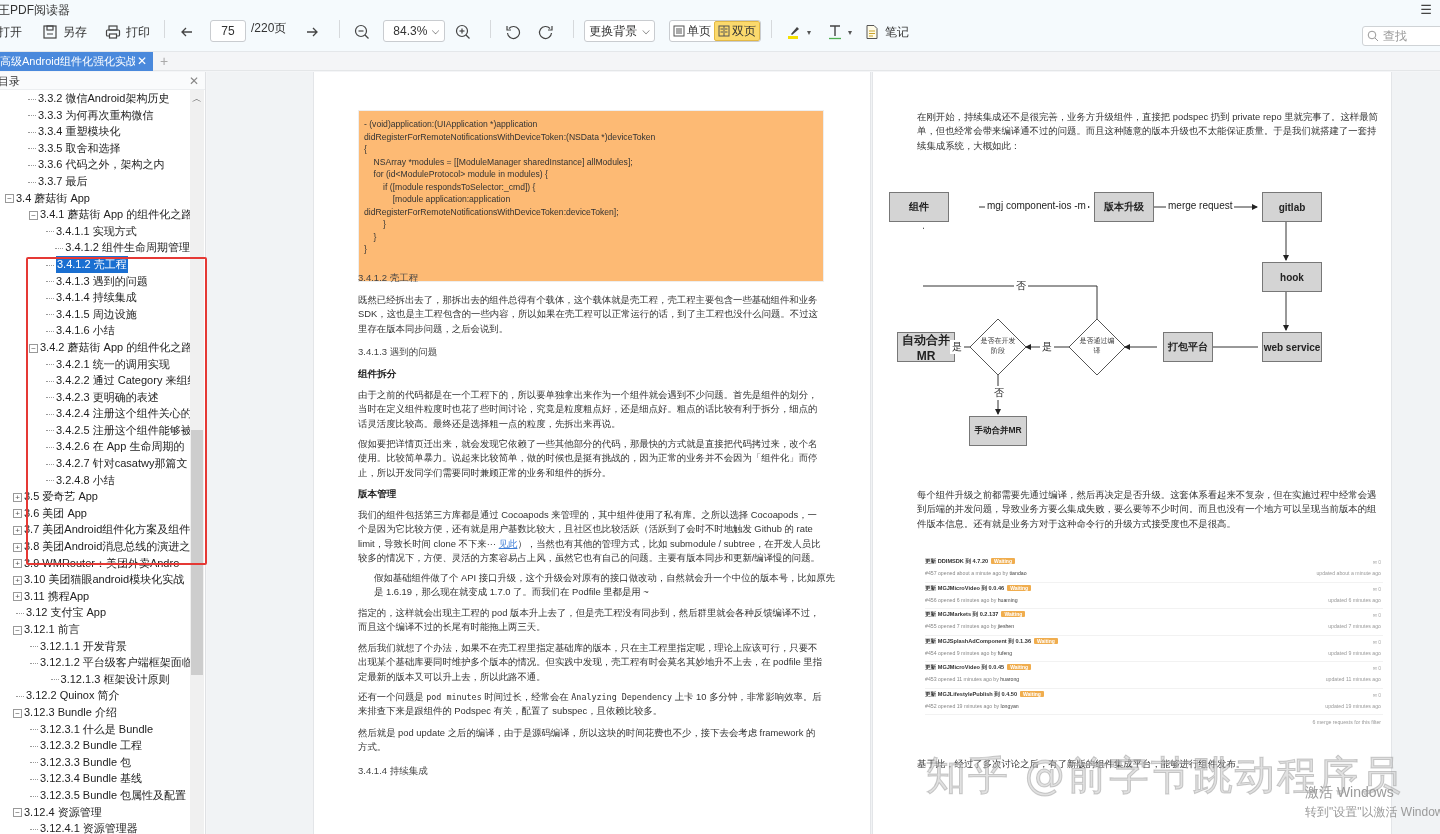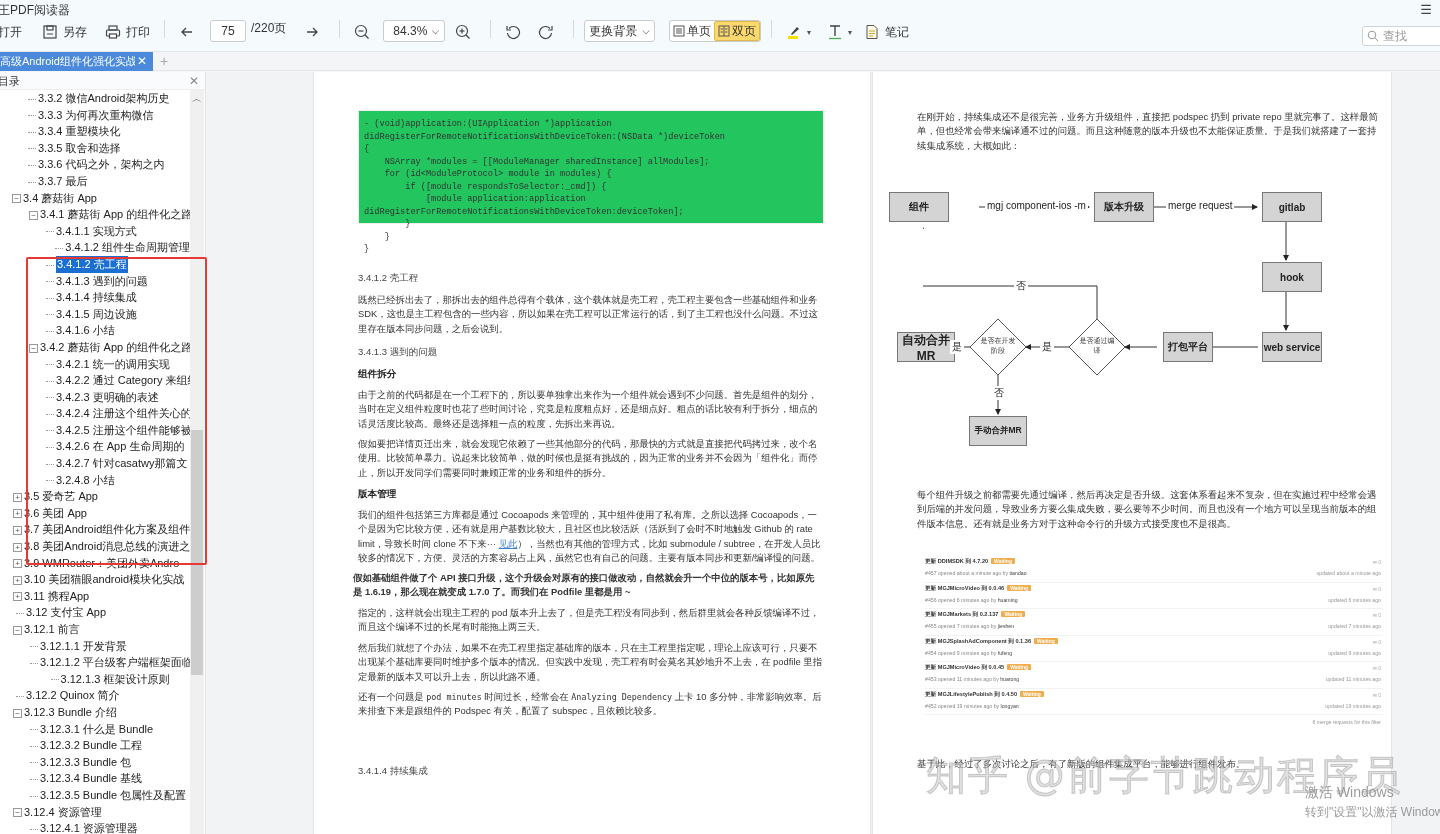--- a/index.html
+++ b/index.html
@@ -48,21 +48,21 @@
   .sb-scroll .arrow { position: absolute; left: 2px; top: 2px; font-size: 10px; color: #333; }
   .sb-scroll .thumb { position: absolute; left: 1px; top: 340px; width: 12px; height: 245px; background: #cdcdcd; }
   .highlight-box { position: absolute; left: 26px; top: 185px; width: 181px; height: 308px; border: 2px solid #e53935; border-radius: 2px; pointer-events: none; }
 
   
   .doc-area { position: absolute; left: 207px; top: 72px; width: 1233px; height: 762px; background: #f1f3f5; overflow: hidden; }
   .page { position: absolute; top: 0; height: 762px; background: #fff; border-left: 1px solid #e3e5e8; border-right: 1px solid #e3e5e8; }
   .page-left { left: 106px; width: 558px; }
   .page-right { left: 665px; width: 520px; }
 
-  .code-block { position: absolute; left: 44px; top: 38px; width: 466px; height: 114px; background: #22c55e; border: 1px solid #eee; font-family: Liberation Mono, monospace; font-size: 8.6px; line-height: 12.5px; color: #333; padding: 7px 5px; white-space: pre; }
+  .code-block { position: absolute; left: 44px; top: 38px; width: 466px; height: 172px; background: #fdba74; border: 1px solid #eee; font-family: Liberation Sans, sans-serif; font-size: 8.6px; line-height: 12.5px; color: #333; padding: 7px 5px; white-space: pre; }
 
   .doc-text { position: absolute; font-size: 9.4px; line-height: 14.3px; color: #333; }
   .doc-h { position: absolute; font-size: 9.5px; color: #444; }
   .doc-bold { position: absolute; font-size: 9.6px; font-weight: bold; color: #222; }
   .mono { font-family: "DejaVu Sans Mono", "Liberation Mono", monospace; font-size: 8.4px; }
   .link { color: #3a7bd5; text-decoration: underline; }
 
   
   .diagram { position: absolute; left: 50px; top: 108px; width: 460px; height: 276px; }
   .node { position: absolute; background: #d4d4d4; border: 1px solid #777; font-size: 10px; font-weight: bold; color: #222; display: flex; align-items: center; justify-content: center; text-align: center; }
@@ -233,21 +233,21 @@
     <span style="margin-left:-2px;">目录</span>
     <span class="close">✕</span>
   </div>
   <div class="toc" id="toc">
       <div class="toc-item" style="padding-left: 28px;"><span class="dash"></span><span class="lbl">3.3.2 微信Android架构历史</span></div>
       <div class="toc-item" style="padding-left: 28px;"><span class="dash"></span><span class="lbl">3.3.3 为何再次重构微信</span></div>
       <div class="toc-item" style="padding-left: 28px;"><span class="dash"></span><span class="lbl">3.3.4 重塑模块化</span></div>
       <div class="toc-item" style="padding-left: 28px;"><span class="dash"></span><span class="lbl">3.3.5 取舍和选择</span></div>
       <div class="toc-item" style="padding-left: 28px;"><span class="dash"></span><span class="lbl">3.3.6 代码之外，架构之内</span></div>
       <div class="toc-item" style="padding-left: 28px;"><span class="dash"></span><span class="lbl">3.3.7 最后</span></div>
-      <div class="toc-item" style="padding-left: 12px;"><span class="expander">−</span><span class="lbl">3.4 蘑菇街 App</span></div>
+      <div class="toc-item" style="padding-left: 5px;"><span class="expander">−</span><span class="lbl">3.4 蘑菇街 App</span></div>
       <div class="toc-item" style="padding-left: 29px;"><span class="expander">−</span><span class="lbl">3.4.1 蘑菇街 App 的组件化之路</span></div>
       <div class="toc-item" style="padding-left: 46px;"><span class="dash"></span><span class="lbl">3.4.1.1 实现方式</span></div>
       <div class="toc-item" style="padding-left: 46px; text-align: right;"><span class="dash"></span><span class="lbl">3.4.1.2 组件生命周期管理</span></div>
       <div class="toc-item" style="padding-left: 46px;"><span class="dash"></span><span class="lbl sel">3.4.1.2 壳工程</span></div>
       <div class="toc-item" style="padding-left: 46px;"><span class="dash"></span><span class="lbl">3.4.1.3 遇到的问题</span></div>
       <div class="toc-item" style="padding-left: 46px;"><span class="dash"></span><span class="lbl">3.4.1.4 持续集成</span></div>
       <div class="toc-item" style="padding-left: 46px;"><span class="dash"></span><span class="lbl">3.4.1.5 周边设施</span></div>
       <div class="toc-item" style="padding-left: 46px;"><span class="dash"></span><span class="lbl">3.4.1.6 小结</span></div>
       <div class="toc-item" style="padding-left: 29px;"><span class="expander">−</span><span class="lbl">3.4.2 蘑菇街 App 的组件化之路</span></div>
       <div class="toc-item" style="padding-left: 46px;"><span class="dash"></span><span class="lbl">3.4.2.1 统一的调用实现</span></div>
@@ -307,26 +307,27 @@
 
     <div class="doc-h" style="left:44px;top:274px;">3.4.1.3 遇到的问题</div>
     <div class="doc-bold" style="left:44px;top:296px;">组件拆分</div>
     <div class="doc-text" style="left:44px;top:365px;width:466px;">假如要把详情页迁出来，就会发现它依赖了一些其他部分的代码，那最快的方式就是直接把代码拷过来，改个名使用。比较简单暴力。说起来比较简单，做的时候也是挺有挑战的，因为正常的业务并不会因为「组件化」而停止，所以开发同学们需要同时兼顾正常的业务和组件的拆分。</div>
     <div class="doc-text" style="left:44px;top:316px;width:466px;">由于之前的代码都是在一个工程下的，所以要单独拿出来作为一个组件就会遇到不少问题。首先是组件的划分，当时在定义组件粒度时也花了些时间讨论，究竟是粒度粗点好，还是细点好。粗点的话比较有利于拆分，细点的话灵活度比较高。最终还是选择粗一点的粒度，先拆出来再说。</div>
 
     <div class="doc-bold" style="left:44px;top:416px;">版本管理</div>
     <div class="doc-text" style="left:44px;top:436px;width:466px;">
       <span>我们的组件包括第三方库都是通过 Cocoapods 来管理的，其中组件使用了私有库。之所以选择 Cocoapods，一个是因为它比较方便，还有就是用户基数比较大，且社区也比较活跃（活跃到了会时不时地触发 Github 的 rate limit，导致长时间 clone 不下来··· </span><span class="link">见此</span><span>），当然也有其他的管理方式，比如 submodule / subtree，在开发人员比较多的情况下，方便、灵活的方案容易占上风，虽然它也有自己的问题。主要有版本同步和更新/编译慢的问题。</span>
     </div>
-    <div class="doc-text" style="left:39px;top:499px;width:466px;font-weight:bold;">假如基础组件做了个 API 接口升级，这个升级会对原有的接口做改动，自然就会升一个中位的版本号，比如原先是 1.6.19，那么现在就变成 1.7.0 了。而我们在 Podfile 里都是用 ~</div>
+    <div class="doc-text" style="left:60px;top:499px;width:466px;">假如基础组件做了个 API 接口升级，这个升级会对原有的接口做改动，自然就会升一个中位的版本号，比如原先是 1.6.19，那么现在就变成 1.7.0 了。而我们在 Podfile 里都是用 ~</div>
     <div class="doc-text" style="left:44px;top:569px;width:466px;">然后我们就想了个办法，如果不在壳工程里指定基础库的版本，只在主工程里指定呢，理论上应该可行，只要不出现某个基础库要同时维护多个版本的情况。但实践中发现，壳工程有时会莫名其妙地升不上去，在 podfile 里指定最新的版本又可以升上去，所以此路不通。</div>
     <div class="doc-text" style="left:44px;top:534px;width:466px;">指定的，这样就会出现主工程的 pod 版本升上去了，但是壳工程没有同步到，然后群里就会各种反馈编译不过，而且这个编译不过的长尾有时能拖上两三天。</div>
     <div class="doc-text" style="left:44px;top:618px;width:466px;">
       <span>还有一个问题是 </span><span class="mono">pod minutes</span><span> 时间过长，经常会在 </span><span class="mono">Analyzing Dependency</span><span> 上卡 10 多分钟，非常影响效率。后来排查下来是跟组件的 Podspec 有关，配置了 subspec，且依赖比较多。</span>
     </div>
+    <div class="doc-text" style="left:44px;top:654px;width:466px;">然后就是 pod update 之后的编译，由于是源码编译，所以这块的时间花费也不少，接下去会考虑 framework 的方式。</div>
     <div class="doc-h" style="left:44px;top:693px;">3.4.1.4 持续集成</div>
   </div>
 
   <div class="page page-right">
     <div class="doc-text" style="left:44px;top:38px;width:468px;">在刚开始，持续集成还不是很完善，业务方升级组件，直接把 podspec 扔到 private repo 里就完事了。这样最简单，但也经常会带来编译通不过的问题。而且这种随意的版本升级也不太能保证质量。于是我们就搭建了一套持续集成系统，大概如此：</div>
 
     <div class="diagram">
       <svg width="460" height="276" style="position:absolute;left:0;top:0;">
         <defs>
           <marker id="ah" markerWidth="6" markerHeight="6" refX="5" refY="3" orient="auto">

